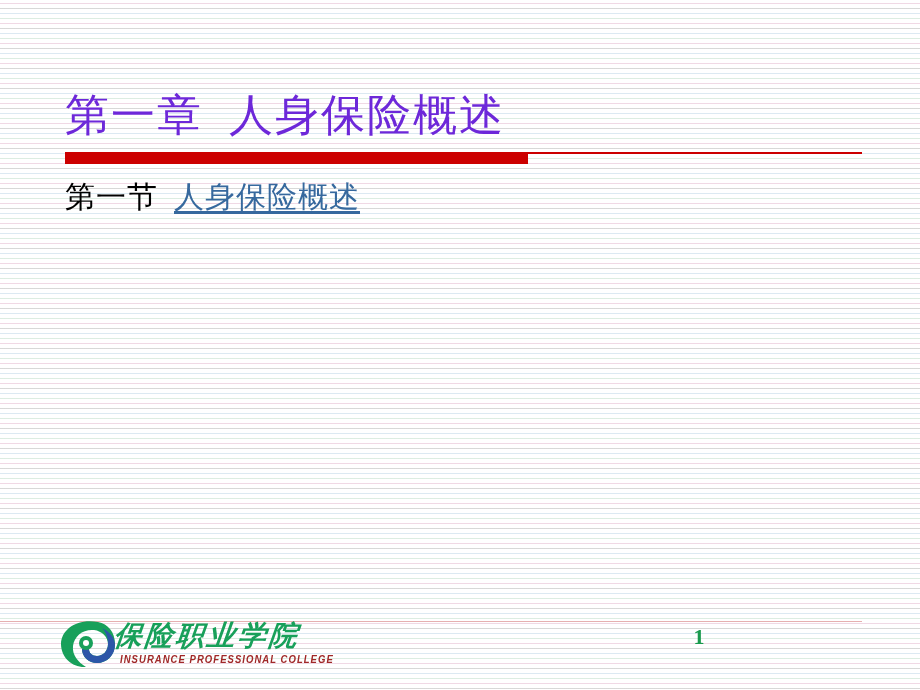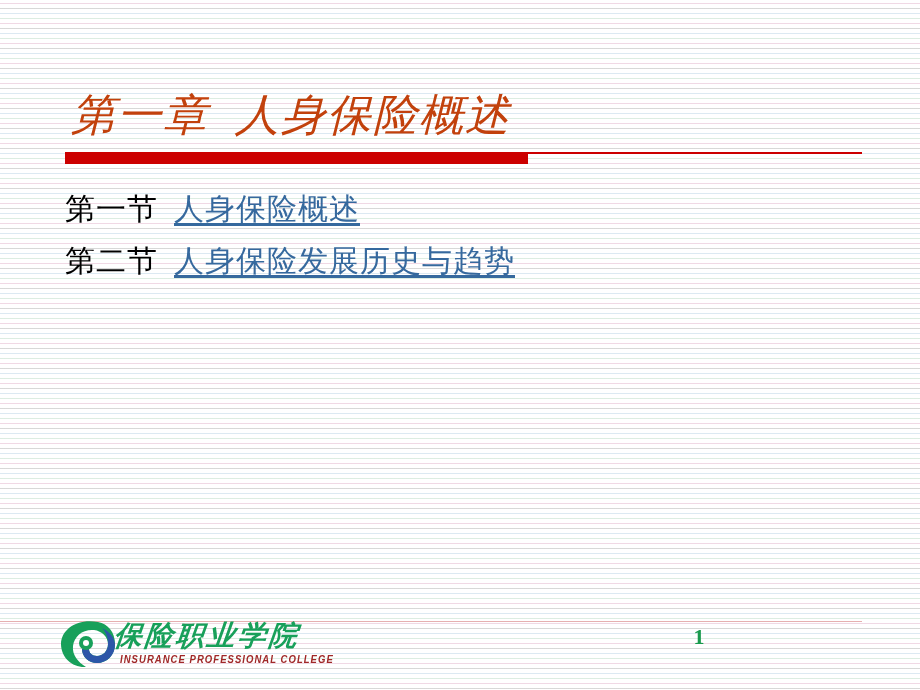--- a/index.html
+++ b/index.html
@@ -64,28 +64,27 @@
         rgba(255,255,255,0.55) 0px,
         rgba(255,255,255,0.55) 2px,
         rgba(255,255,255,0.00) 2px,
         rgba(255,255,255,0.00) 6px
       );
   }
 
   
   #title {
     position: absolute;
-    left: 71px;
+    left: 65px;
     top: 88px;
     font-size: 44px;
     line-height: 56px;
     letter-spacing: 2px;
-    color: #c2410c;
-    white-space: pre;
-    font-style: italic;
+    color: #6d28d9;
+    white-space: pre;
   }
 
   
   #rule-wrap {
     position: absolute;
     left: 65px;
     top: 152px;
     width: 797px;
     height: 12px;
   }
@@ -103,21 +102,21 @@
     top: 0;
     width: 797px;
     height: 2px;
     background: #cc0000;
   }
 
   
   #toc {
     position: absolute;
     left: 65px;
-    top: 190px;
+    top: 178px;
     width: 760px;
   }
   .toc-row {
     display: flex;
     align-items: baseline;
     height: 52px;
     font-size: 30px;
     line-height: 38px;
     white-space: pre;
   }
@@ -219,25 +218,20 @@
   </div>
 
   <div id="toc">
 
     <div class="toc-row">
       <span class="toc-label">第一节</span>
       <span class="toc-gap"></span>
       <span class="toc-link">人身保险概述</span>
     </div>
 
-    <div class="toc-row">
-      <span class="toc-label">第二节</span>
-      <span class="toc-gap"></span>
-      <span class="toc-link">人身保险发展历史与趋势</span>
-    </div>
 
 
   </div>
 
   <div id="footer-rule"></div>
 
   <div id="logo">
     <span id="logo-mark">
       <svg width="58" height="52" viewBox="0 0 58 52" xmlns="http://www.w3.org/2000/svg">
         <path d="M40 4 C20 0 3 11 3 26 C3 40 15 50 28 49 C20 44 14 37 15 28 C16 18 25 11 36 12 C44 13 50 19 50 26 C50 33 45 38 39 38 C34 38 31 35 31 31 L24 31 C24 39 31 45 39 45 C49 45 57 37 57 26 C57 14 50 6 40 4 Z" fill="#18a05a"></path>

